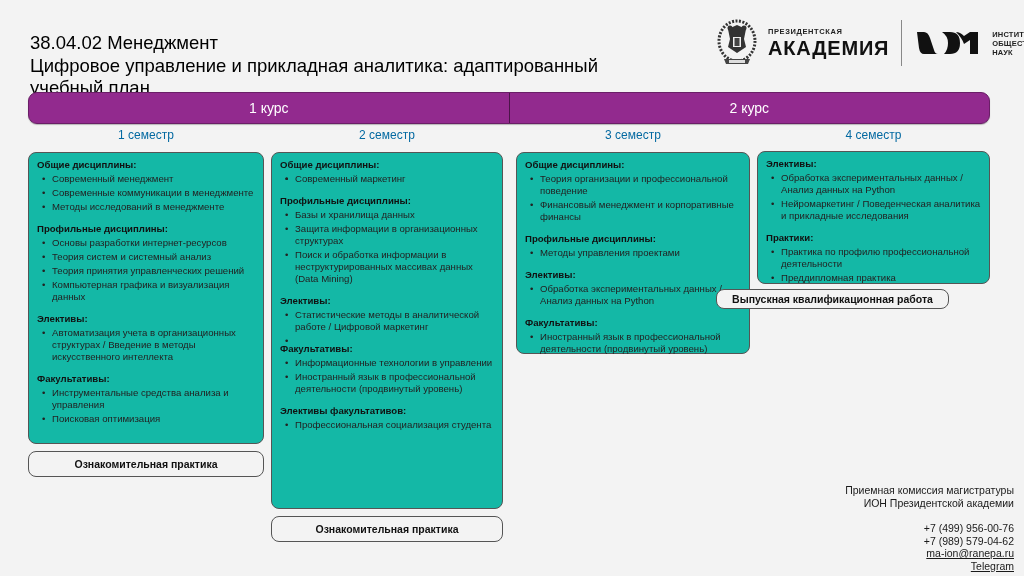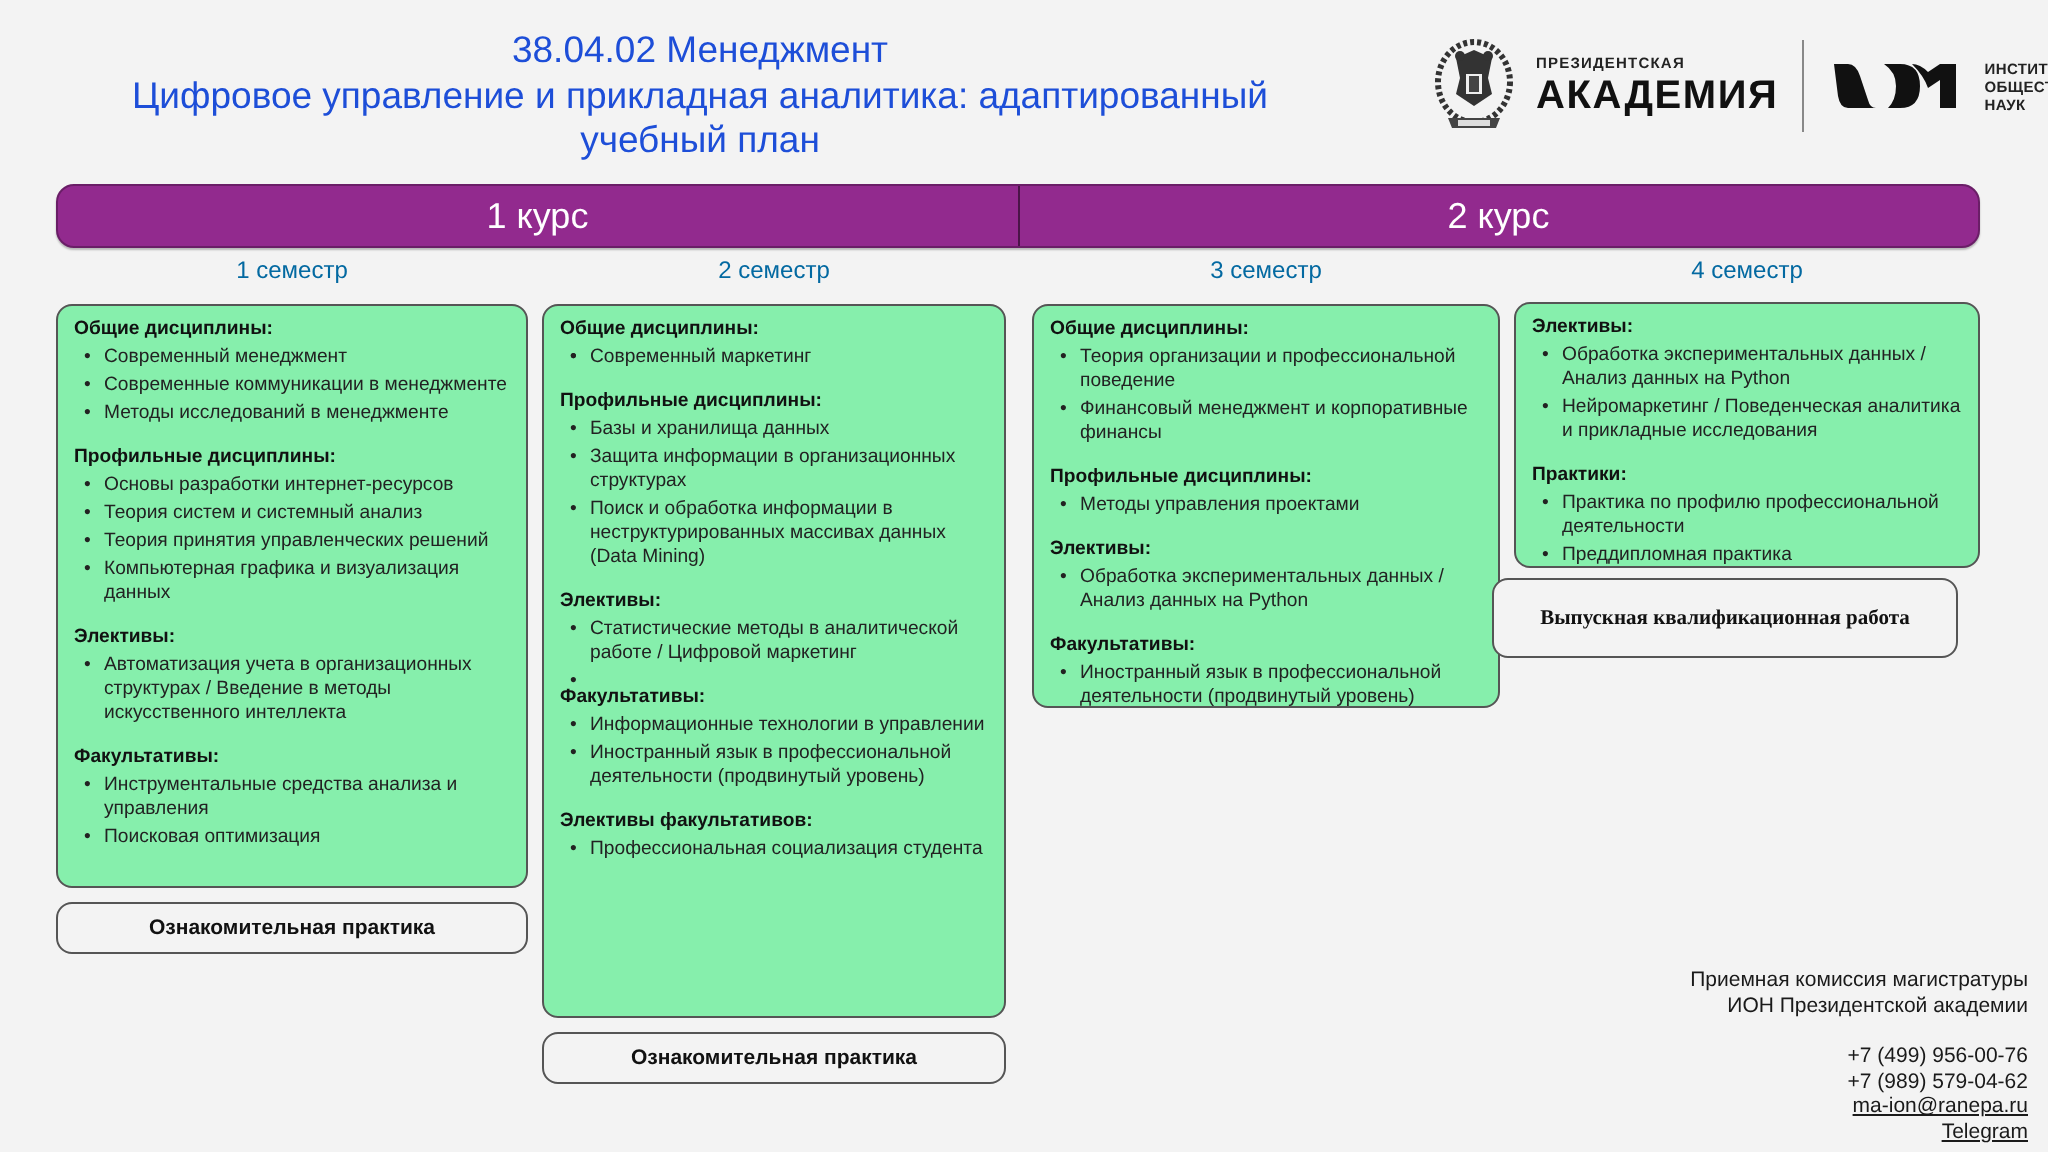--- a/index.html
+++ b/index.html
@@ -4,51 +4,51 @@
   <style>
     * { box-sizing: border-box; margin: 0; padding: 0; }
     html, body { width: 1024px; height: 576px; overflow: hidden; }
     body {
       background: #f3f3f3;
       font-family: "Liberation Sans", "DejaVu Sans", sans-serif;
       color: #111;
       position: relative;
     }
     .title-block {
-      position: absolute; left: 30px; top: 14px; width: 640px;
-      font-size: 18.5px; line-height: 22.5px; color: #1d4ed8; text-align: center;
+      position: absolute; left: 30px; top: 32px; width: 640px;
+      font-size: 18.5px; line-height: 22.5px; color: #000000;
     }
     .logos { position: absolute; left: 716px; top: 18px; height: 50px; display: flex; align-items: center; }
     .emblem { width: 42px; height: 48px; }
     .academy-text { margin-left: 10px; display: flex; flex-direction: column; line-height: 1; }
     .academy-small { font-size: 7.5px; font-weight: bold; letter-spacing: 0.6px; color: #222; }
     .academy-big { font-size: 20px; font-weight: bold; letter-spacing: 0.8px; color: #111; margin-top: 2px; }
     .logo-divider { width: 1px; height: 46px; background: #888; margin: 0 12px 0 12px; }
     .ion-mark { width: 70px; height: 30px; }
     .ion-text { margin-left: 8px; font-size: 7.5px; font-weight: bold; line-height: 9px; color: #222; letter-spacing: 0.2px; }
 
     .course-bar {
       position: absolute; left: 28px; top: 92px; width: 962px; height: 32px;
       background: #922a8e; border-radius: 9px; border: 1px solid #6a1e67;
       display: flex; overflow: hidden;
       box-shadow: 0 1px 1px rgba(0,0,0,0.25);
     }
     .course-cell {
       flex: 1; display: flex; align-items: center; justify-content: center;
-      color: #fff; font-size: 18px;
+      color: #fff; font-size: 14px;
     }
     .course-cell + .course-cell { border-left: 1.5px solid #4a1448; }
 
     .semester-label {
       position: absolute; top: 128px; font-size: 12px; color: #0369a1;
       text-align: center;
     }
 
     .card {
-      position: absolute; background: #86efac;
+      position: absolute; background: #14b8a6;
       border: 1px solid #555; border-radius: 8px;
       padding: 6px 8px 6px 8px;
       font-size: 9.6px; line-height: 12px; color: #222;
     }
     .section-title { font-weight: bold; color: #111; margin-top: 10px; }
     .section-title:first-child { margin-top: 0; }
     .item { position: relative; padding-left: 15px; margin-top: 2px; }
     .item .bullet { position: absolute; left: 5px; top: 0; }
 
     .practice-box {
@@ -172,21 +172,21 @@
 
 <div class="card" style="left:757px;top:151px;width:233px;height:133px;">
   <div class="section-title">Элективы:</div>
   <div class="item"><span class="bullet">•</span><span>Обработка экспериментальных данных / Анализ данных на Python</span></div>
   <div class="item"><span class="bullet">•</span><span>Нейромаркетинг / Поведенческая аналитика и прикладные исследования</span></div>
 
   <div class="section-title">Практики:</div>
   <div class="item"><span class="bullet">•</span><span>Практика по профилю профессиональной деятельности</span></div>
   <div class="item"><span class="bullet">•</span><span>Преддипломная практика</span></div>
 </div>
-<div class="practice-box" style="left:746px;top:289px;width:233px;height:40px;font-family:Liberation Serif, serif;">Выпускная квалификационная работа</div>
+<div class="practice-box" style="left:716px;top:289px;width:233px;height:20px;">Выпускная квалификационная работа</div>
 
 <div class="contacts">
   <div>Приемная комиссия магистратуры</div>
   <div>ИОН Президентской академии</div>
   <div class="gap"></div>
   <div>+7 (499) 956-00-76</div>
   <div>+7 (989) 579-04-62</div>
   <div><a>ma-ion@ranepa.ru</a></div>
   <div><a>Telegram</a></div>
 </div>

